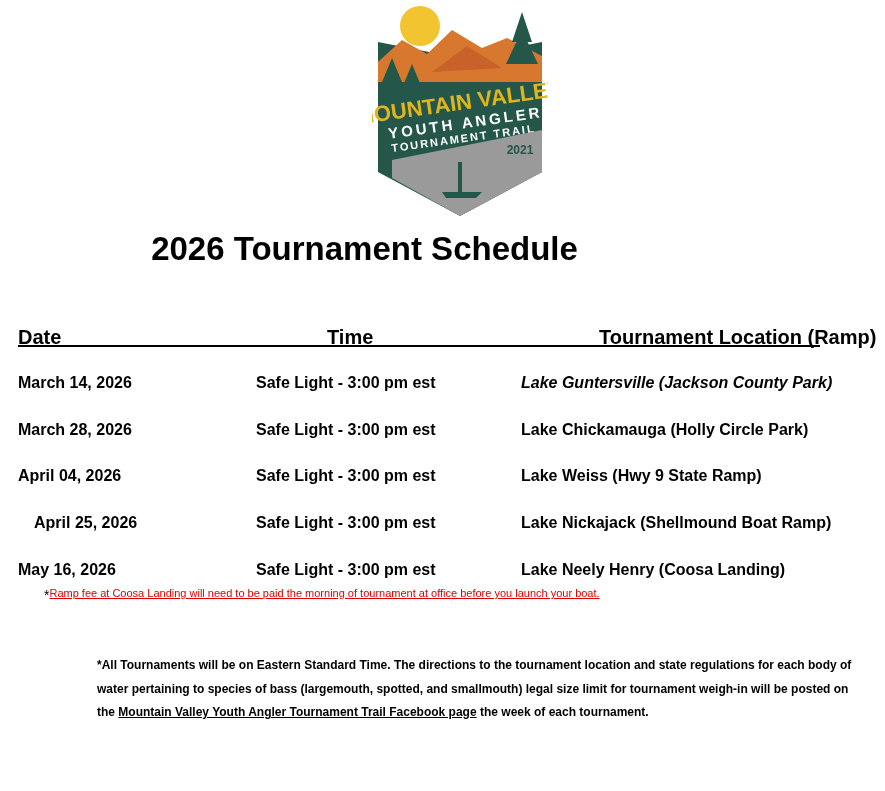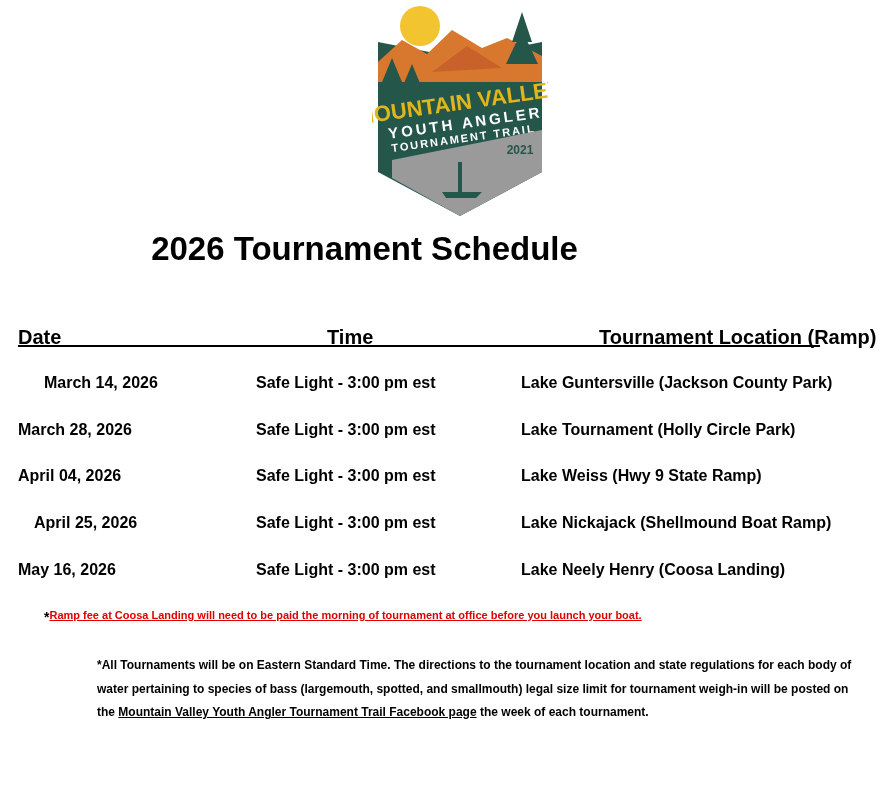--- a/index.html
+++ b/index.html
@@ -2,21 +2,21 @@
 <html><head>
 <meta charset="utf-8">
 <style>
   html, body { margin:0; padding:0; background:#fff; }
   body { width:885px; height:791px; position:relative; font-family:"Liberation Sans", sans-serif; color:#000; overflow:hidden; }
   .logo { position:absolute; left:372px; top:2px; width:176px; height:216px; }
   .title { position:absolute; left:0; width:729px; top:230px; text-align:center; font-size:33px; font-weight:bold; }
   .hdr { position:absolute; top:326px; font-size:20px; font-weight:bold; }
   .hdr-line { position:absolute; left:18px; top:345px; width:802px; height:2px; background:#000; }
   .cell { position:absolute; font-size:16px; font-weight:bold; white-space:nowrap; }
-  .note-red { position:absolute; left:44px; top:609px; font-size:11px; font-weight:bold; color:#e00000; white-space:nowrap; }
+  .note-red { position:absolute; left:44px; top:587px; font-size:11px; font-weight:normal; color:#e00000; white-space:nowrap; }
   .note-red .u { text-decoration:underline; }
   .note-red .star { color:#000; font-size:14px; vertical-align:top; }
   .para { position:absolute; left:97px; top:654px; width:770px; font-size:12px; font-weight:bold; line-height:23.5px; }
   .para .link { text-decoration:underline; }
 </style>
 </head>
 <body>
 
 <div class="logo">
   <svg width="176" height="216" viewBox="0 0 176 216">
@@ -40,28 +40,28 @@
 
 <div class="title">2026 Tournament Schedule</div>
 
 <div class="hdr" style="left:18px;">Date</div>
 <div class="hdr" style="left:327px;">Time</div>
 <div class="hdr" style="left:575px;margin-left:24px;">Tournament Location (Ramp)</div>
 <div class="hdr-line"></div>
 
 <div>
   <div>
-    <div class="cell" style="left:18px;top:374px;margin-left:26px;">March 14, 2026</div>
+    <div class="cell" style="left:18px;top:374px;">March 14, 2026</div>
     <div class="cell" style="left:256px;top:374px;">Safe Light - 3:00 pm est</div>
-    <div class="cell" style="left:521px;top:374px;">Lake Guntersville (Jackson County Park)</div>
+    <div class="cell" style="left:521px;top:374px;font-style:italic;">Lake Guntersville (Jackson County Park)</div>
   </div>
   <div>
     <div class="cell" style="left:18px;top:421px;">March 28, 2026</div>
     <div class="cell" style="left:256px;top:421px;">Safe Light - 3:00 pm est</div>
-    <div class="cell" style="left:521px;top:421px;">Lake Tournament (Holly Circle Park)</div>
+    <div class="cell" style="left:521px;top:421px;">Lake Chickamauga (Holly Circle Park)</div>
   </div>
   <div>
     <div class="cell" style="left:18px;top:467px;">April 04, 2026</div>
     <div class="cell" style="left:256px;top:467px;">Safe Light - 3:00 pm est</div>
     <div class="cell" style="left:521px;top:467px;">Lake Weiss (Hwy 9 State Ramp)</div>
   </div>
   <div>
     <div class="cell" style="left:34px;top:514px;">April 25, 2026</div>
     <div class="cell" style="left:256px;top:514px;">Safe Light - 3:00 pm est</div>
     <div class="cell" style="left:521px;top:514px;">Lake Nickajack (Shellmound Boat Ramp)</div>

